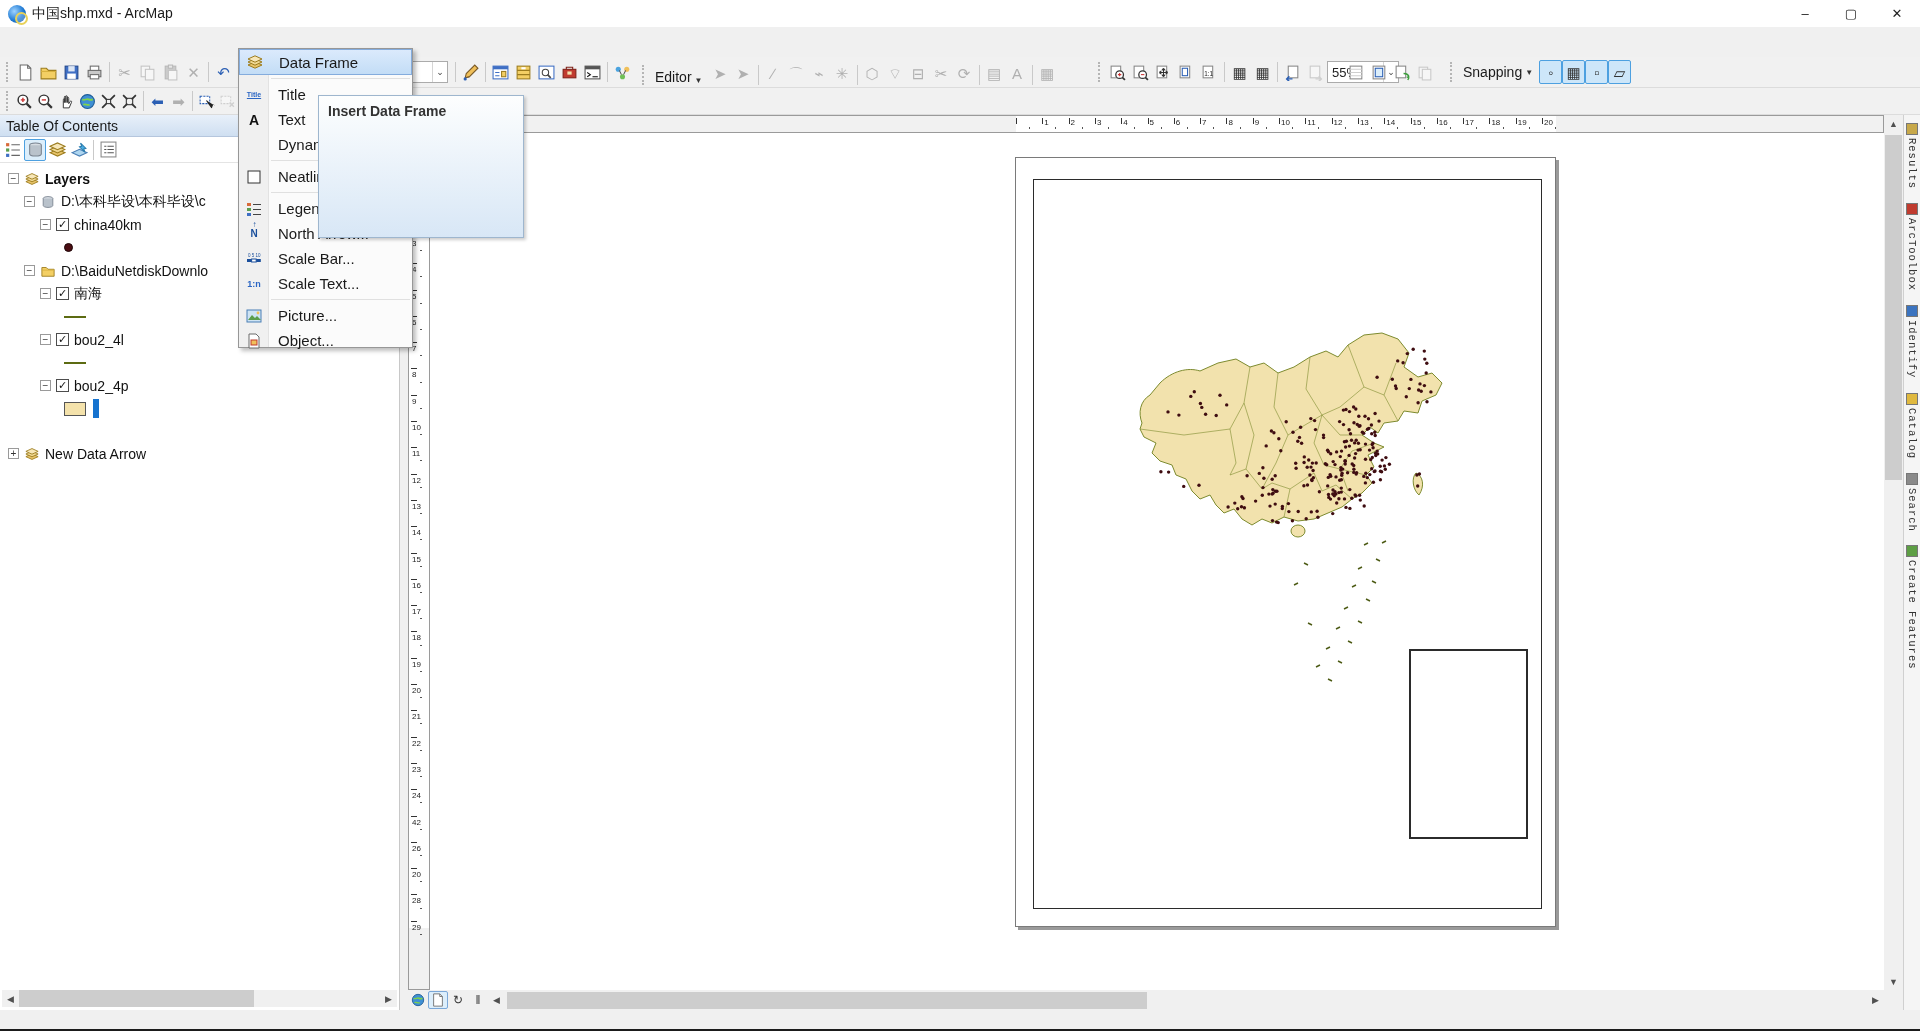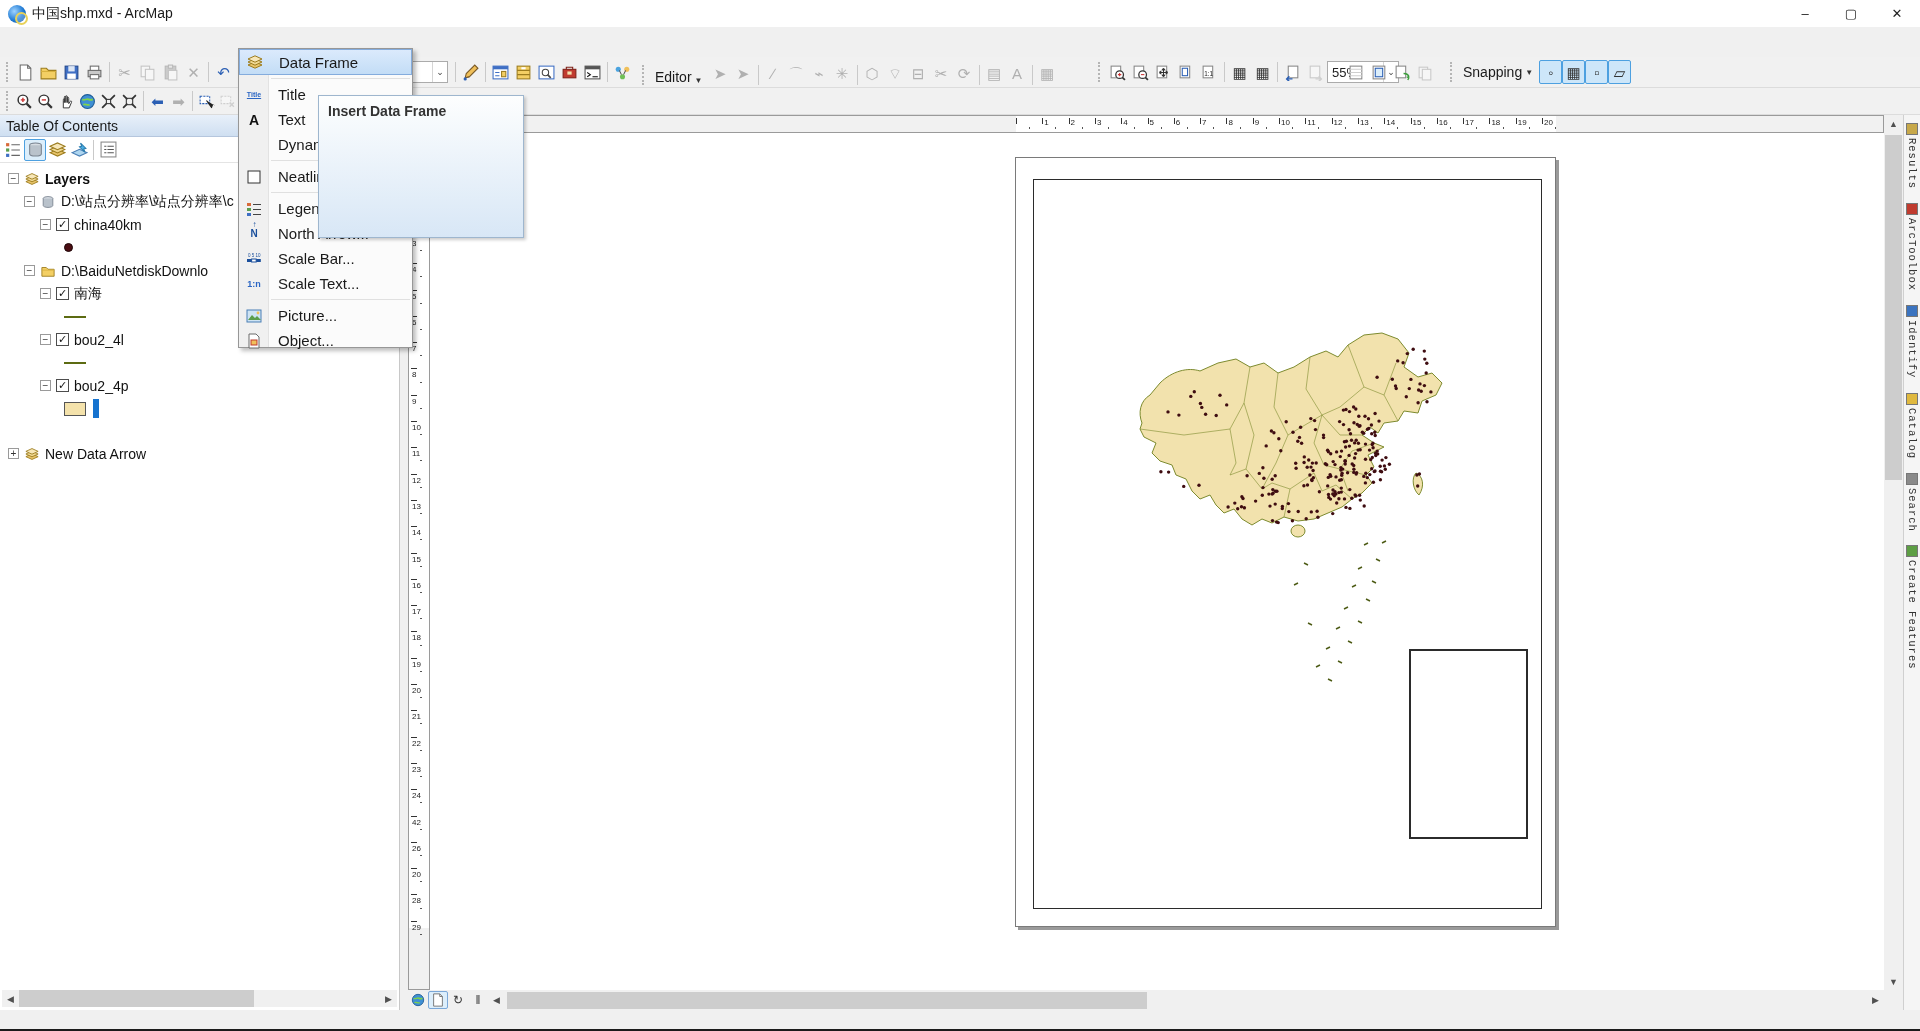--- a/index.html
+++ b/index.html
@@ -711,21 +711,21 @@
           </span>
           <span class="tlabel2 bold">Layers</span>
         </div>
         <div class="trow" style="padding-left: 24px;">
           <span class="expander">−</span>
           <span class="ticon">
             <svg>
               <use href="#s-geodb"></use>
             </svg>
           </span>
-          <span class="tlabel2">D:\站点分辨率\站点分辨率\c</span>
+          <span class="tlabel2">D:\本科毕设\本科毕设\c</span>
         </div>
         <div class="trow" style="padding-left: 40px;">
           <span class="expander">−</span>
           <span class="cbx">✓</span>
           <span class="tlabel2">china40km</span>
         </div>
         <div class="trow symbolrow" style="padding-left: 64px;">
           <span class="sym-point"></span>
         </div>
         <div class="trow" style="padding-left: 24px;">

